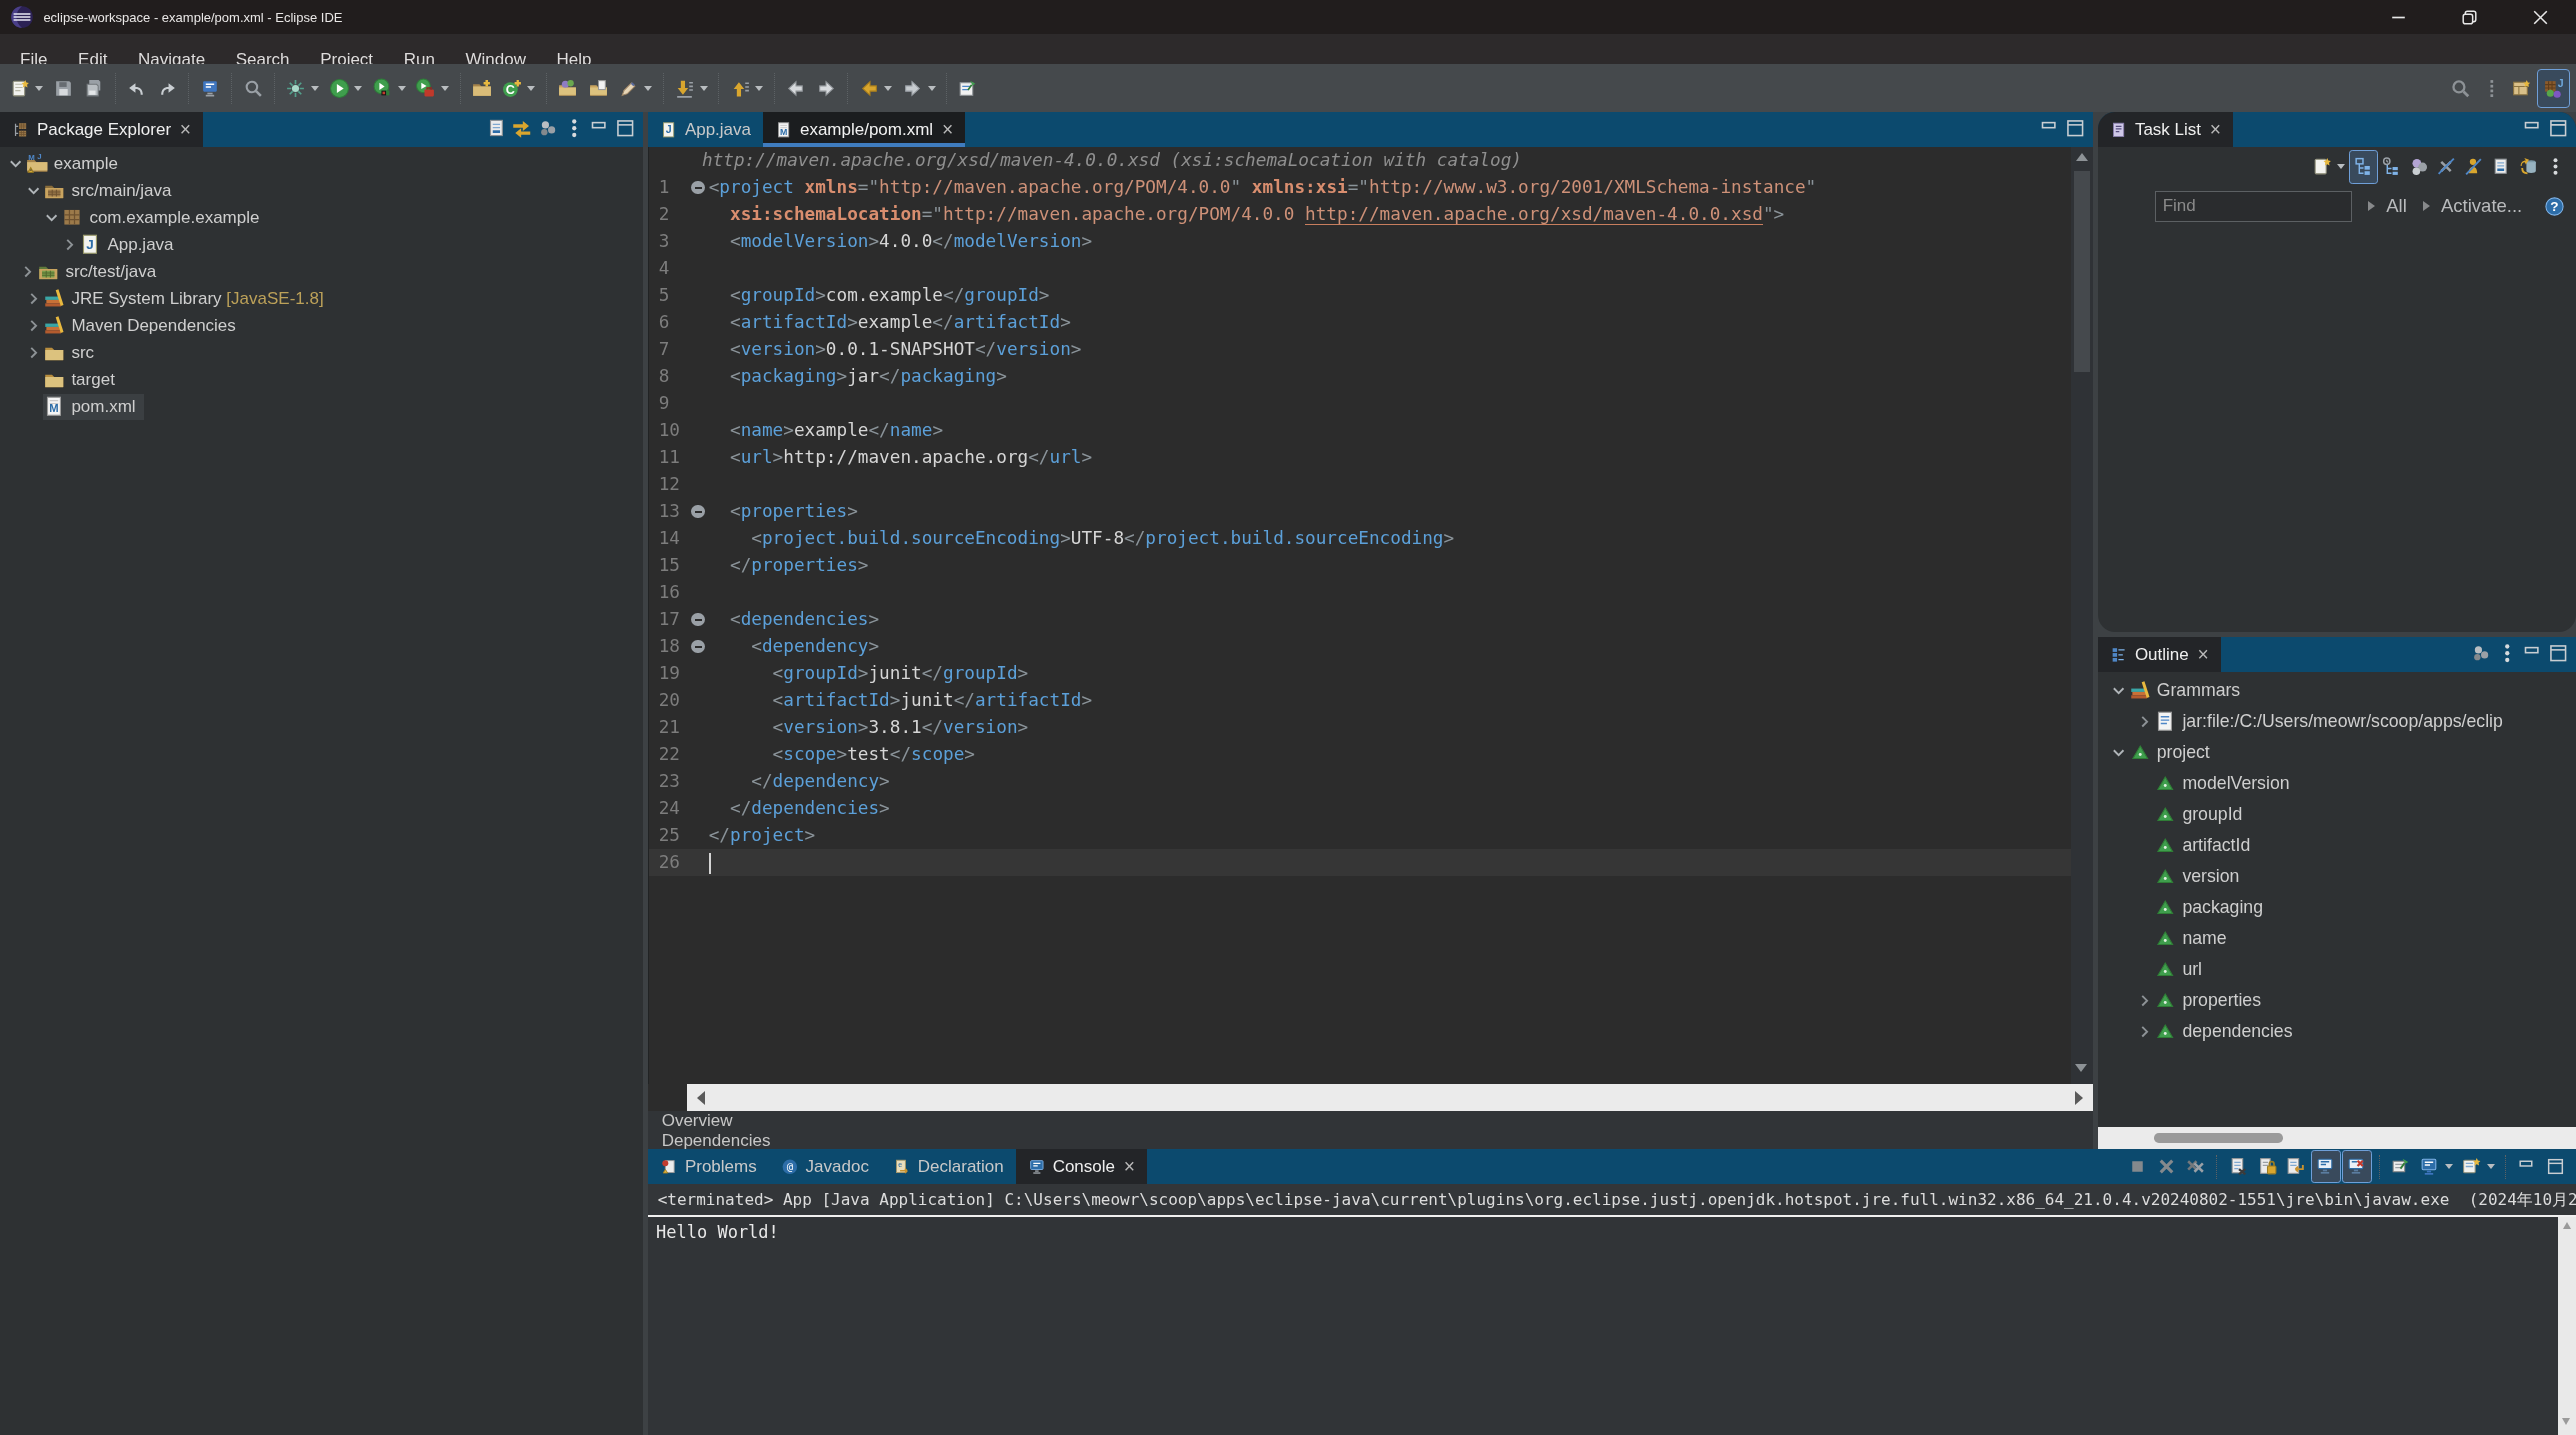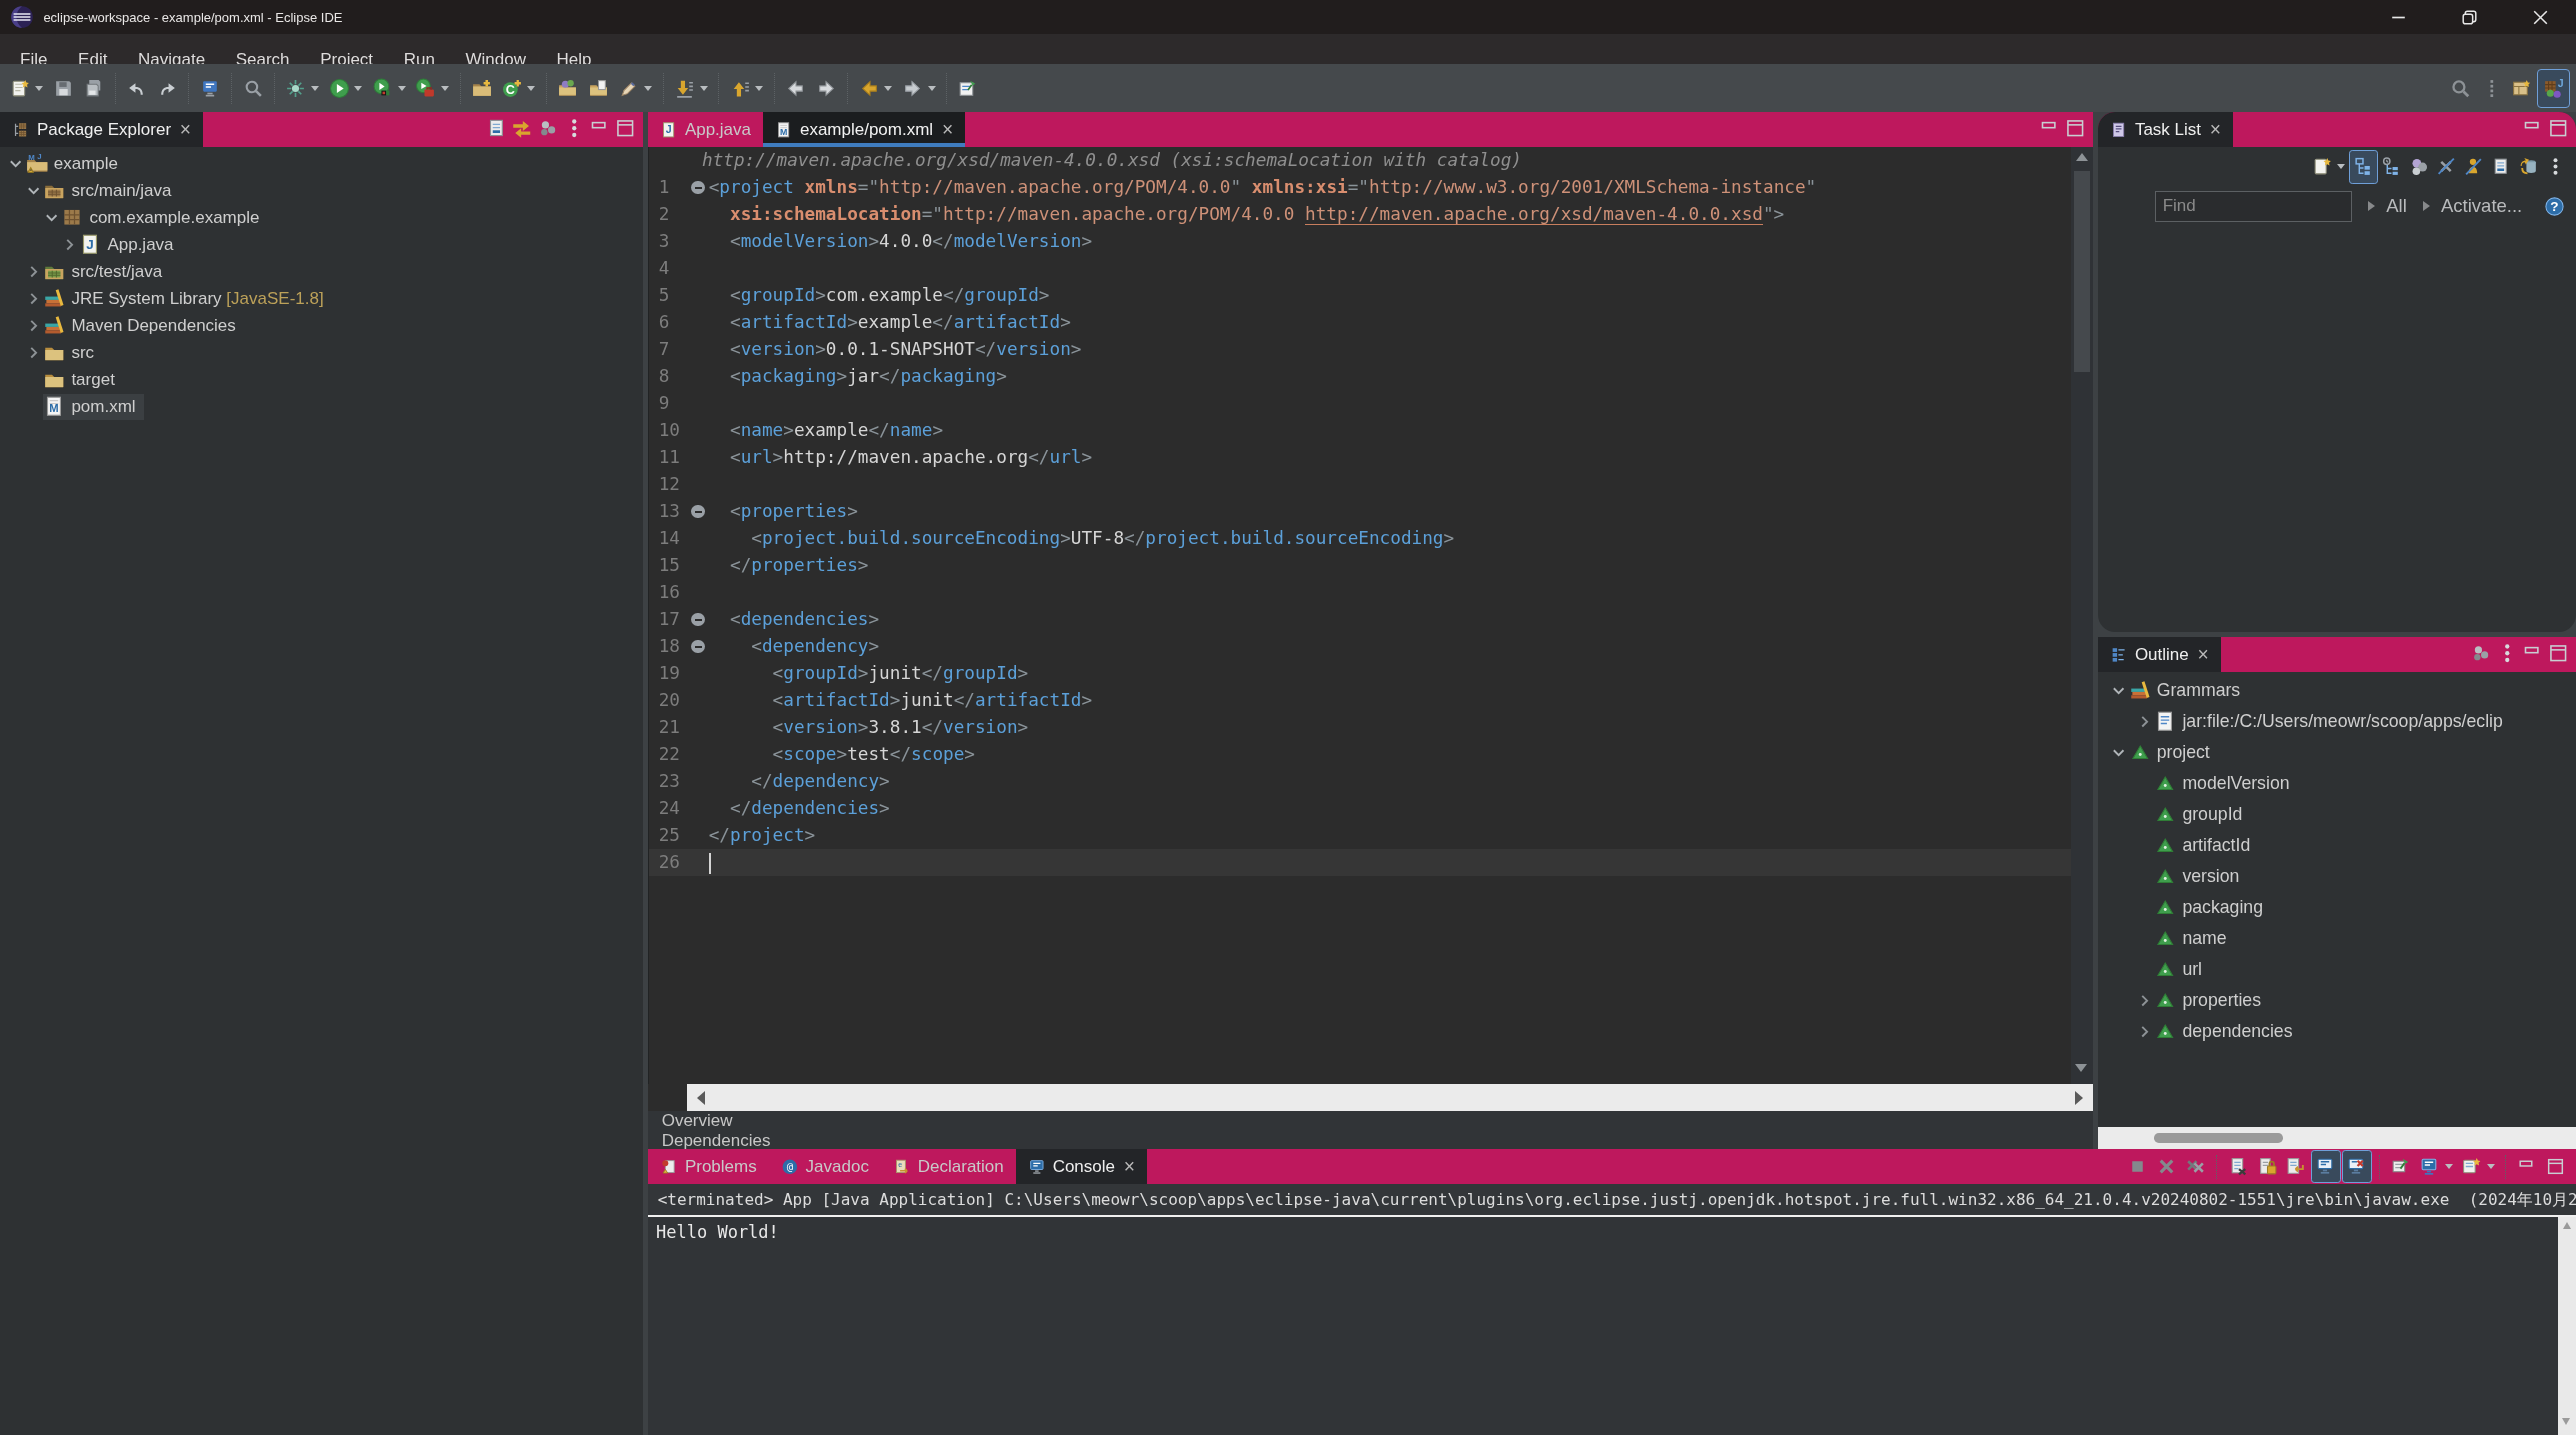--- a/index.html
+++ b/index.html
@@ -26,21 +26,21 @@
 
   
   #toolbar{left:0;top:64px;width:100%;height:48px;background:#45494c;display:flex;align-items:center;padding:0 4.8px;}
   .tb-btn{height:37px;display:flex;align-items:center;padding:0 4.8px;border-radius:3.2px;}
   .tb-sep{width:0;height:31px;border-left:1.6px dotted #5d6265;margin:0 5.6px;}
   #toolbar-right{margin-left:auto;display:flex;align-items:center;padding-right:11.3px;}
   .tb-btn.active-persp{background:#394a5c;border:0.8px solid #6f9fd8;border-radius:4px;}
 
   
   .panel{background:#2e3133;overflow:hidden;}
-  .tabrow{height:35px;background:#be185d;display:flex;align-items:stretch;position:relative;}
+  .tabrow{height:35px;background:#0c4a6e;display:flex;align-items:stretch;position:relative;}
   .ptab{display:flex;align-items:center;gap:7.2px;padding:0 12px;font-size:17px;color:#c9c9c9;}
   .ptab.active{background:#232528;color:#efefef;}
   .ptab .close{color:#b9b9b9;font-size:19.3px;margin-left:1.6px;}
   .hdr-icons{margin-left:auto;display:flex;align-items:center;gap:3.2px;padding-right:6.4px;}
   .hdr-icons .icon{width:22.5px;height:22.5px;}
 
   
   .tree{padding-top:3.2px;}
   .trow{display:flex;align-items:center;font-size:17px;color:#cfcfcf;height:27px;}
   .trow .exp{width:19.3px;height:19.3px;flex:0 0 19.3px;}
@@ -548,21 +548,21 @@
         <span class="selwrap">
           <span class="icon ticon">
             <svg viewBox="0 0 20 20" style="font-size:21px">
               <rect x="4" y="2" width="11.5" height="16" fill="#f4f4ef" stroke="#9a9a6a"></rect>
               <text x="9.7" y="14" text-anchor="middle" font-size="12" font-weight="bold" fill="#2d6da8" font-family="Liberation Sans,sans-serif">J</text>
             </svg>
           </span>
           <span class="lbl">App.java</span>
         </span>
       </div>
-      <div class="trow" style="padding-left: 24px;">
+      <div class="trow" style=" margin-left: 18px;">
         <span class="exp icon sm">
           <svg viewBox="0 0 20 20">
             <path d="M7.5 5l5 5-5 5" stroke="#8d9296" stroke-width="2" fill="none"></path>
           </svg>
         </span>
         <span class="selwrap">
           <span class="icon ticon">
             <svg viewBox="0 0 20 20">
               <path d="M2 6h6l2 2h8v9H2z" fill="#5f7a3b"></path>
               <path d="M2 8h16v9H2z" fill="#c9a45f"></path>

